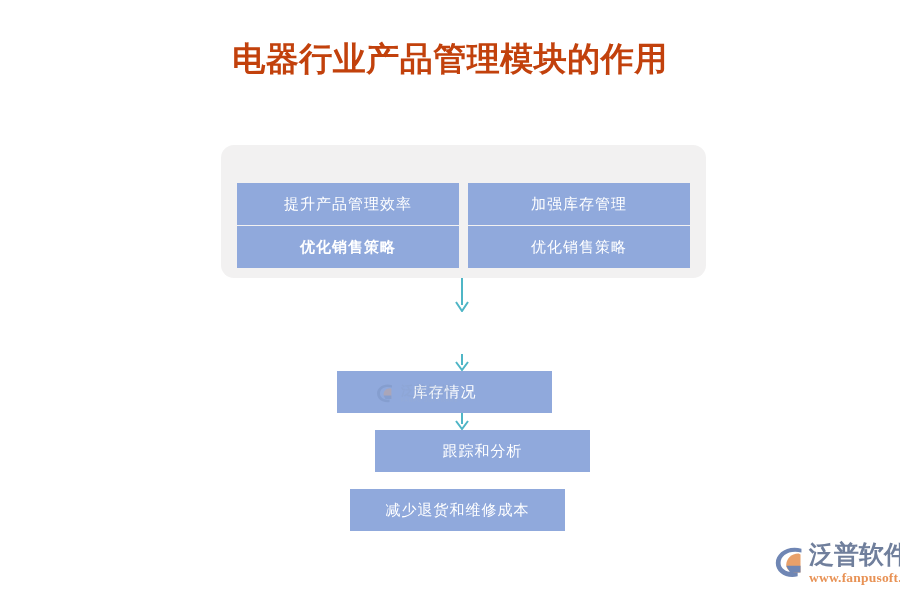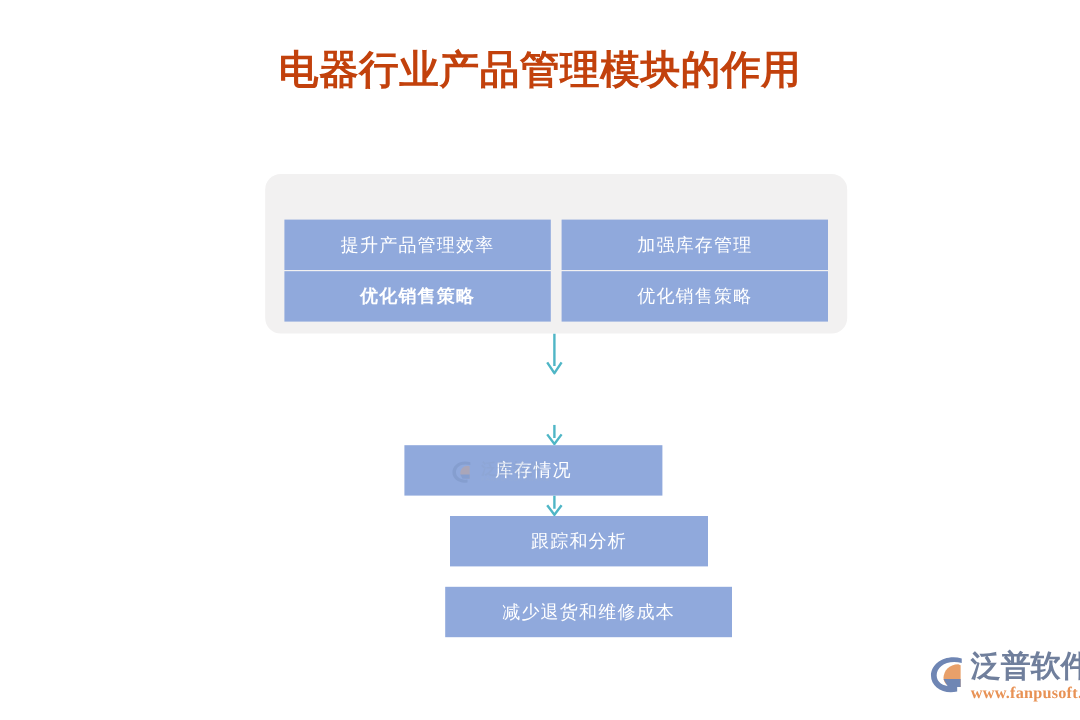--- a/index.html
+++ b/index.html
@@ -65,21 +65,21 @@
   
   .gb-r1c1 { left: 237px; top: 183px; width: 222px; height: 42px; }
   .gb-r1c2 { left: 468px; top: 183px; width: 222px; height: 42px; }
   .gb-r2c1 { left: 237px; top: 226px; width: 222px; height: 42px; font-weight: bold; }
   .gb-r2c2 { left: 468px; top: 226px; width: 222px; height: 42px; }
 
   
   .cb-1 { left: 355px; top: 312px; width: 215px; height: 42px; }
   .cb-2 { left: 337px; top: 371px; width: 215px; height: 42px; }
   .cb-3 { left: 355px; top: 430px; width: 215px; height: 42px; margin-left: 20px; }
-  .cb-4 { left: 371px; top: 489px; width: 239px; height: 42px; }
+  .cb-4 { left: 350px; top: 489px; width: 215px; height: 42px; }
 
   
   .arrow {
     position: absolute;
     left: 452px;
     width: 20px;
     pointer-events: none;
   }
   .arrow-a { top: 278px; height: 34px; }
   .arrow-b { top: 354px; height: 17px; }

